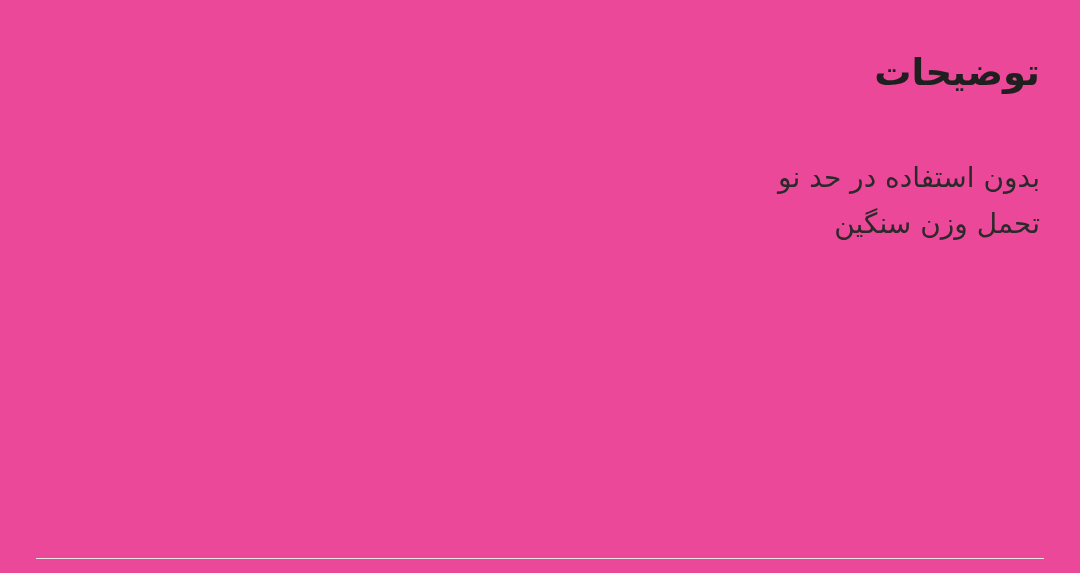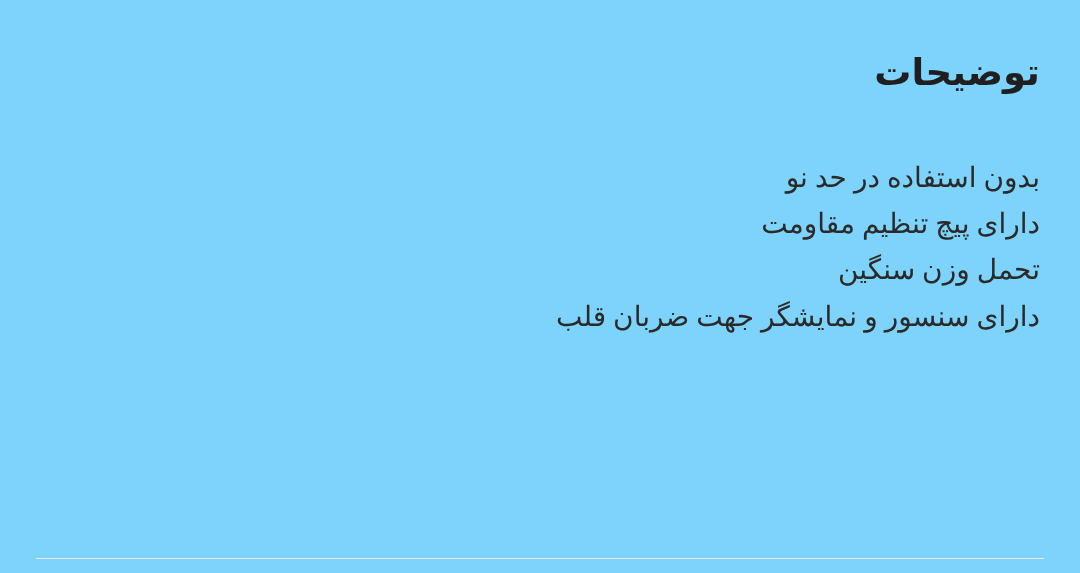--- a/index.html
+++ b/index.html
@@ -11,21 +11,21 @@
     height: 573px;
     background: #ffffff;
     font-family: "DejaVu Sans", "Liberation Sans", sans-serif;
     overflow: hidden;
   }
   .page {
     position: relative;
     width: 1080px;
     height: 573px;
     box-sizing: border-box;
-    background: #7dd3fc;
+    background: #ec4899;
     direction: rtl;
   }
   .section-title {
     position: absolute;
     top: 26px;
     right: 40px;
     font-size: 37px;
     font-weight: 700;
     color: #1f1f1f;
     letter-spacing: 0px;
@@ -35,21 +35,20 @@
   }
   .desc-list {
     position: absolute;
     top: 155px;
     right: 40px;
     left: 40px;
     list-style: none;
     margin: 0;
     padding: 0;
     text-align: right;
-    font-family: Liberation Serif, serif;
   }
   .desc-list li {
     font-size: 28px;
     font-weight: 400;
     color: #2a2a2a;
     line-height: 1.65;
     text-align: right;
     white-space: nowrap;
     direction: rtl;
   }
@@ -64,20 +63,18 @@
 </style>
 </head>
 <body>
 
 <div class="page">
 
   <h1 class="section-title">توضیحات</h1>
 
   <ul class="desc-list">
     <li>بدون استفاده در حد نو</li>
-    <li>دارای پیچ تنظیم مقاومت</li>
     <li>تحمل وزن سنگین</li>
-    <li>دارای سنسور و نمایشگر جهت ضربان قلب</li>
   </ul>
 
   <div class="bottom-divider"></div>
 
 </div>
 
 </body></html>

